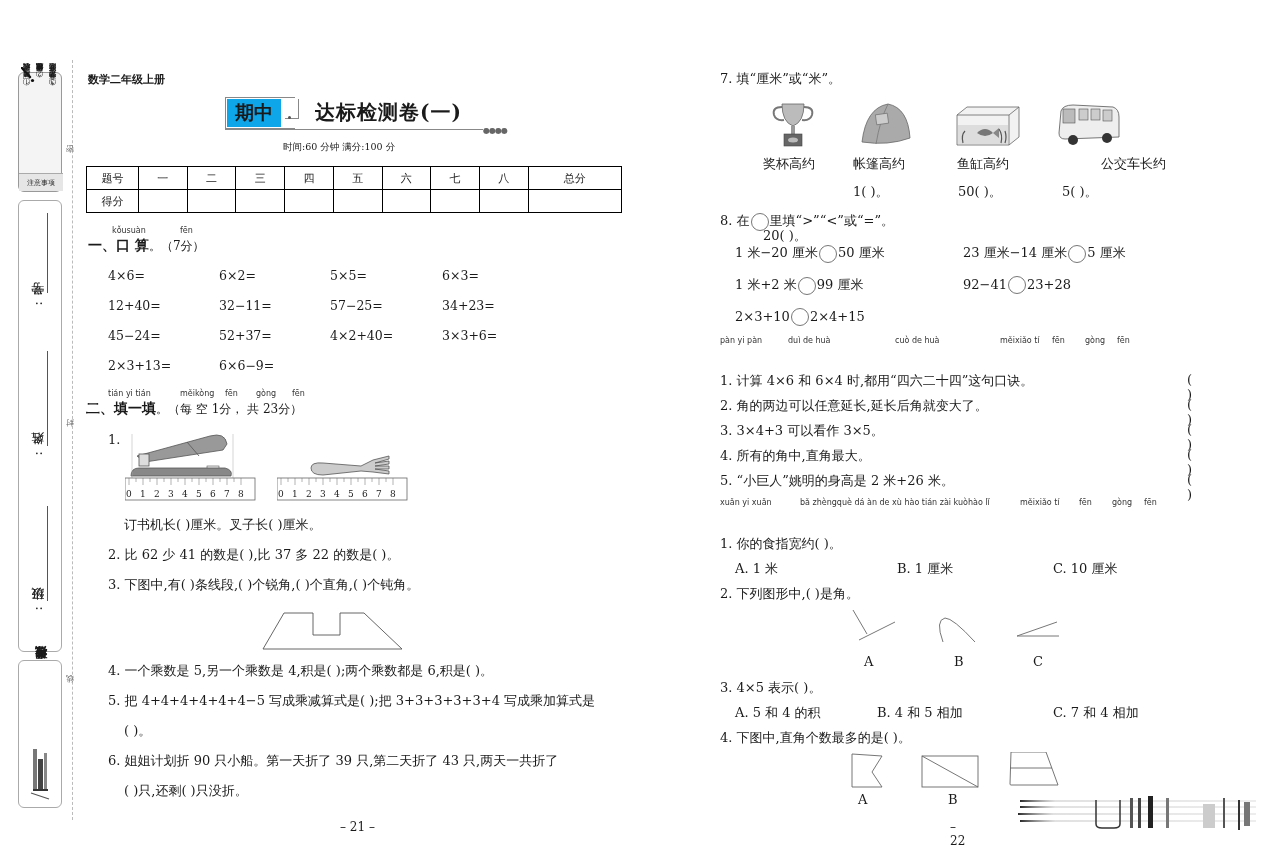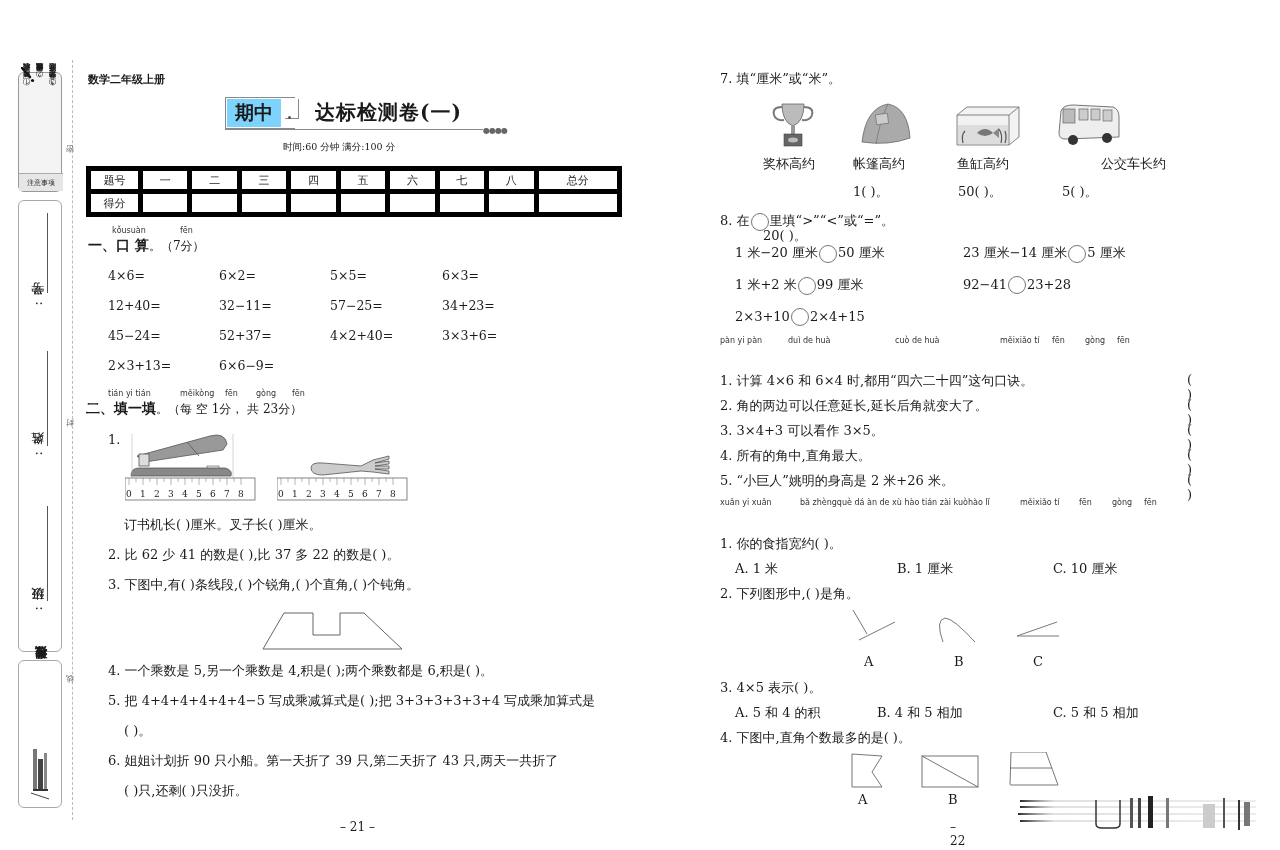--- a/index.html
+++ b/index.html
@@ -22,30 +22,30 @@
   .info-line { position: absolute; left: 28px; width: 1px; background: #555; }
   .brand-box { position: absolute; left: 4px; top: 600px; width: 44px; height: 148px; border: 1px solid #aaa; border-radius: 6px; }
   .brand-text { position: absolute; left: 14px; top: 8px; writing-mode: vertical-rl; transform: rotate(180deg); font-size: 12px; font-weight: bold; font-family: "DejaVu Sans", sans-serif; white-space: nowrap; }
   .brand-logo { position: absolute; left: 10px; bottom: 6px; width: 24px; height: 62px; }
   .cut-line { position: absolute; left: 72px; top: 60px; width: 0; height: 760px; border-left: 1px dashed #bbb; }
   .cut-mark { position: absolute; left: 66px; font-size: 8px; color: #666; writing-mode: vertical-rl; transform: rotate(180deg); }
 
   .header-small { position: absolute; left: 88px; top: 72px; font-size: 11px; font-weight: bold; }
   .title-wrap { position: absolute; left: 225px; top: 97px; width: 275px; height: 34px; }
   .title-box { position: absolute; left: 0; top: 0; width: 70px; height: 32px; border: 1px solid #888; border-right: none; }
-  .title-grey { position: absolute; left: 2px; top: 2px; width: 54px; height: 28px; background: #7dd3fc; font-size: 19px; font-weight: bold; display: flex; align-items: center; justify-content: center; font-family: "DejaVu Sans", sans-serif; }
+  .title-grey { position: absolute; left: 2px; top: 2px; width: 54px; height: 28px; background: #0ea5e9; font-size: 19px; font-weight: bold; display: flex; align-items: center; justify-content: center; font-family: "DejaVu Sans", sans-serif; }
   .title-corner { position: absolute; left: 60px; top: 2px; width: 14px; height: 20px; border-right: 1px solid #888; border-bottom: 1px solid #888; }
   .title-dot { position: absolute; left: 63px; top: 19px; width: 3px; height: 3px; background: #555; border-radius: 50%; }
   .title-main { position: absolute; left: 90px; top: 2px; font-size: 20px; font-weight: bold; letter-spacing: 1px; }
   .title-underline { position: absolute; left: 0; top: 32px; width: 258px; height: 0; border-top: 1px solid #888; }
   .title-dots { position: absolute; left: 258px; top: 29px; font-size: 8px; letter-spacing: -1px; color: #666; }
   .subtitle { position: absolute; left: 283px; top: 141px; font-size: 9.5px; }
 
   table.score { position: absolute; left: 86px; top: 166px; width: 536px; border-collapse: collapse; font-size: 11px; font-family: "DejaVu Sans", sans-serif; }
-  table.score td { border: 5px solid #000000; height: 23px; text-align: center; }
+  table.score td { border: 1px solid #000000; height: 23px; text-align: center; }
   table.score td.first { width: 52px; }
 
   .section-head { position: absolute; font-size: 14px; font-weight: bold; font-family: "DejaVu Sans", sans-serif; white-space: nowrap; }
   .section-head .note { font-weight: normal; font-size: 12px; font-family: "DejaVu Serif", serif; }
   .pinyin { position: absolute; font-size: 8px; font-family: "DejaVu Sans", sans-serif; color: #333; white-space: nowrap; }
 
   .calc { position: absolute; font-size: 12.5px; white-space: nowrap; }
   .line { position: absolute; font-size: 13px; white-space: nowrap; }
   .page-num { position: absolute; font-size: 12px; }
 
@@ -389,21 +389,21 @@
       <path d="M172 30 L212 16 M172 30 L214 30" stroke="#777" stroke-width="1" fill="none"></path>
     </svg>
   </div>
   <span class="line" style="left:864px; top:654px;">A</span>
   <span class="line" style="left:954px; top:654px;">B</span>
   <span class="line" style="left:1033px; top:654px;">C</span>
 
   <span class="line" style="left:720px; top:679px;">3. 4×5 表示(        )。</span>
   <span class="line" style="left:735px; top:704px;">A. 5 和 4 的积</span>
   <span class="line" style="left:877px; top:704px;">B. 4 和 5 相加</span>
-  <span class="line" style="left:1053px; top:704px;">C. 5 和 5 相加</span>
+  <span class="line" style="left:1053px; top:704px;">C. 7 和 4 相加</span>
 
   <span class="line" style="left:720px; top:729px;">4. 下图中,直角个数最多的是(        )。</span>
 
   <div class="fig" style="left:848px; top:752px;">
     <svg width="215" height="38" viewBox="0 0 215 38">
       <path d="M4 2 L34 4 L24 20 L34 35 L4 35 Z" fill="none" stroke="#666" stroke-width="0.9"></path>
       <rect x="74" y="4" width="56" height="31" fill="none" stroke="#666" stroke-width="0.9"></rect>
       <path d="M74 4 L130 35" stroke="#666" stroke-width="0.9"></path>
       <path d="M163 0 L198 0 L210 33 L163 33 Q162 33 162 32 Z" fill="none" stroke="#666" stroke-width="0.9"></path>
       <path d="M162 16 L204 16" stroke="#666" stroke-width="0.9"></path>

